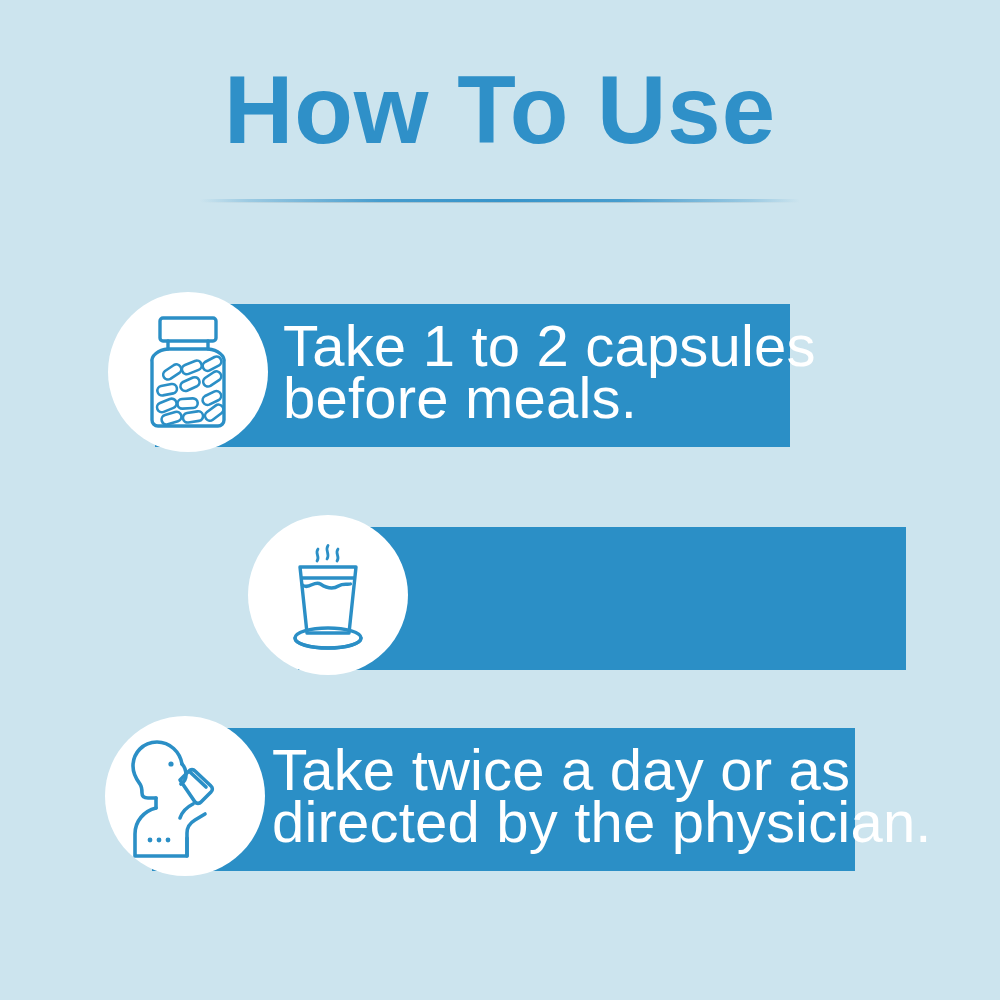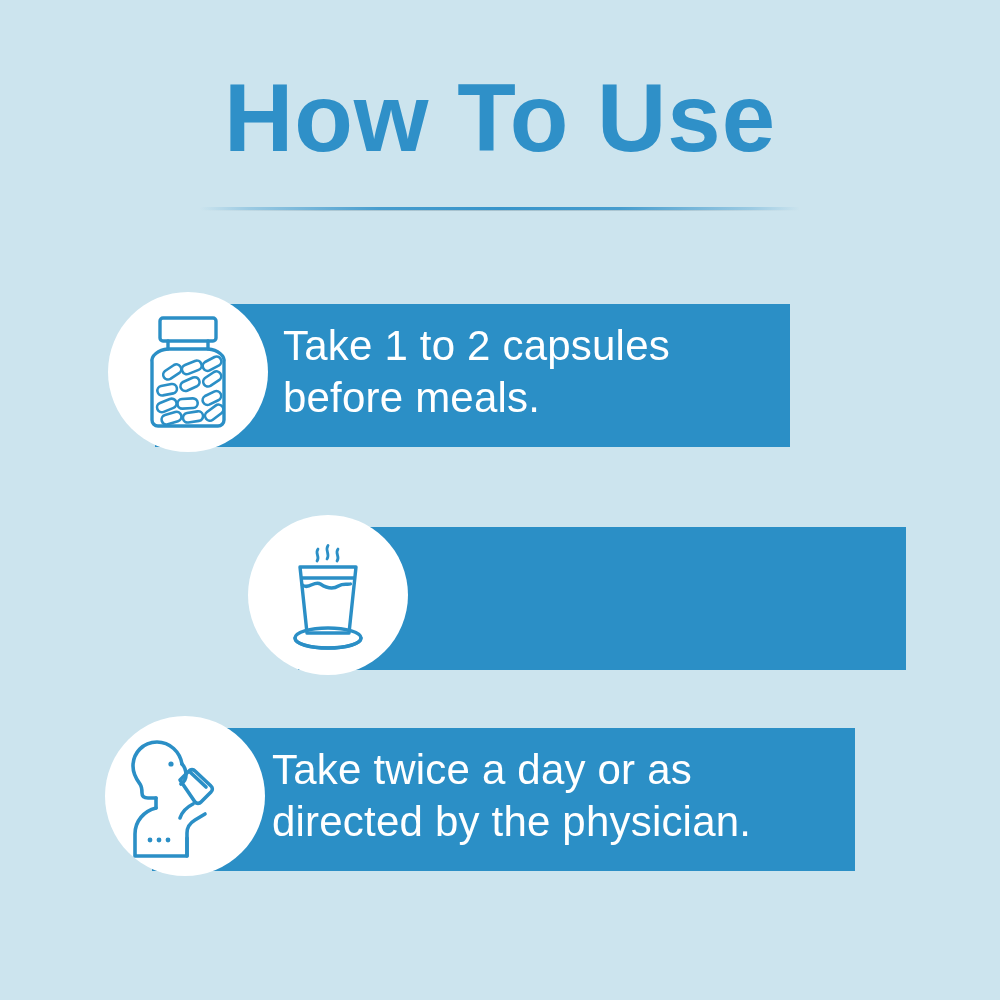--- a/index.html
+++ b/index.html
@@ -12,21 +12,21 @@
     background: #cce4ee;
     font-family: "Liberation Sans", sans-serif;
     overflow: hidden;
     position: relative;
   }
 
   
   .header {
     position: absolute;
     left: 0;
-    top: 8px;
+    top: 0;
     width: 992px;
     height: 230px;
   }
   .page-title {
     position: absolute;
     left: 0;
     top: 62px;
     width: 1000px;
     text-align: center;
     color: #2f90c8;
@@ -95,21 +95,21 @@
     display: flex;
     align-items: center;
     justify-content: center;
   }
   .step-badge svg {
     display: block;
   }
   .step-text {
     position: absolute;
     color: #ffffff;
-    font-size: 42px;
+    font-size: 58px;
     line-height: 52px;
     font-weight: 400;
     letter-spacing: 0.2px;
     white-space: pre;
   }
 
   
   #row-1 { left: 108px; top: 292px; width: 700px; }
   #row-1 .step-bar { left: 47px; width: 635px; }
   #row-1 .step-text { left: 175px; top: 28px; }

